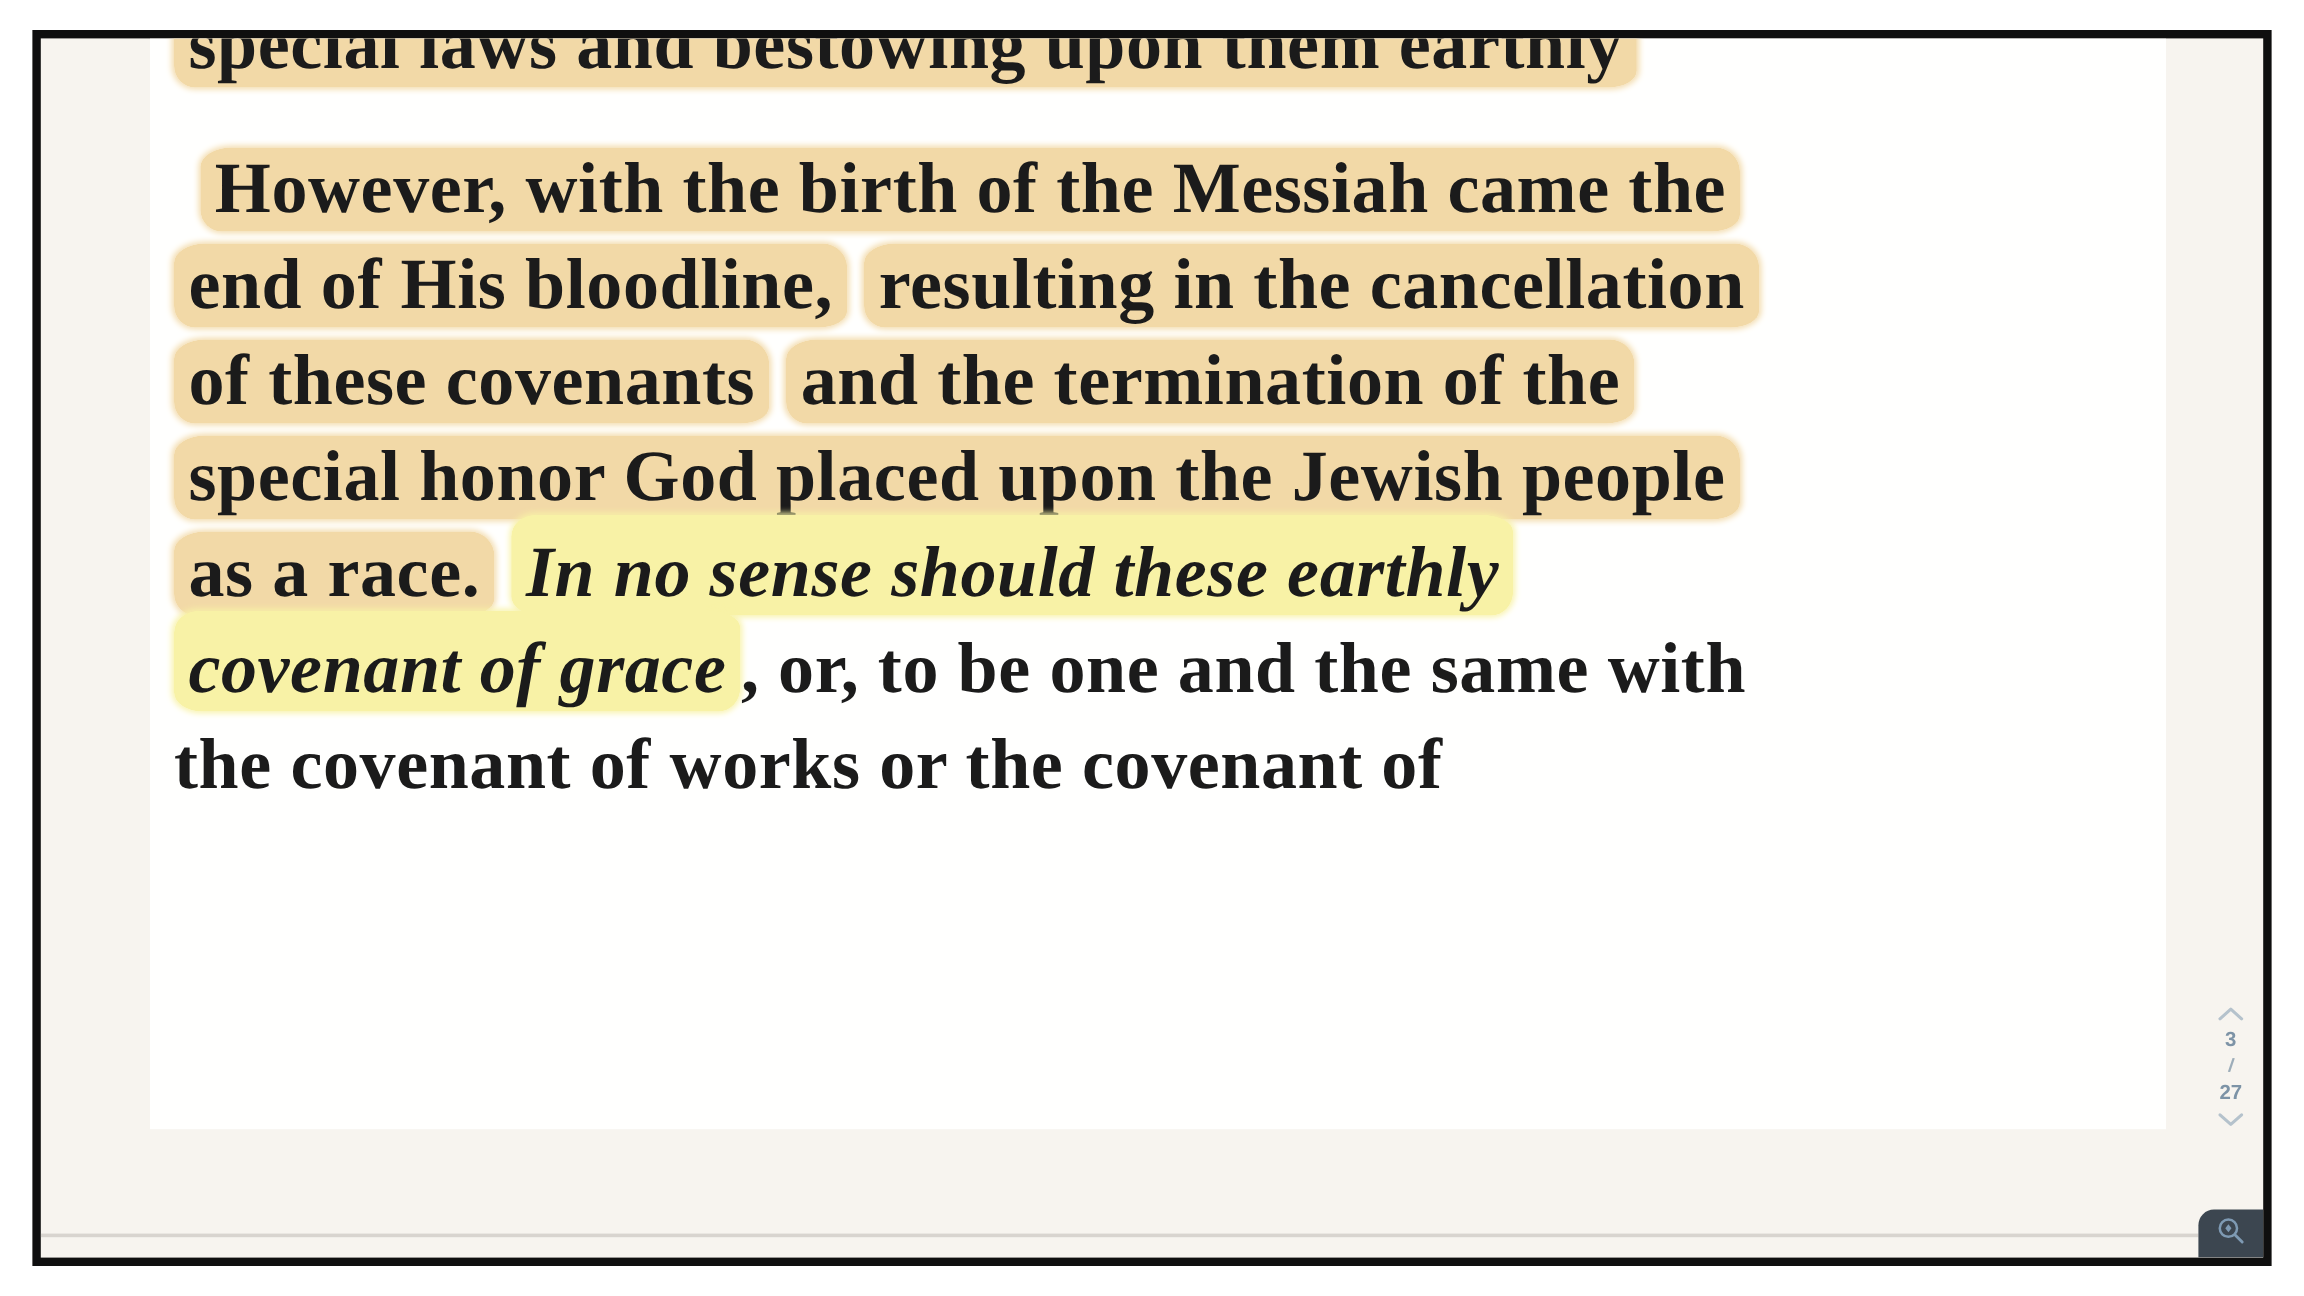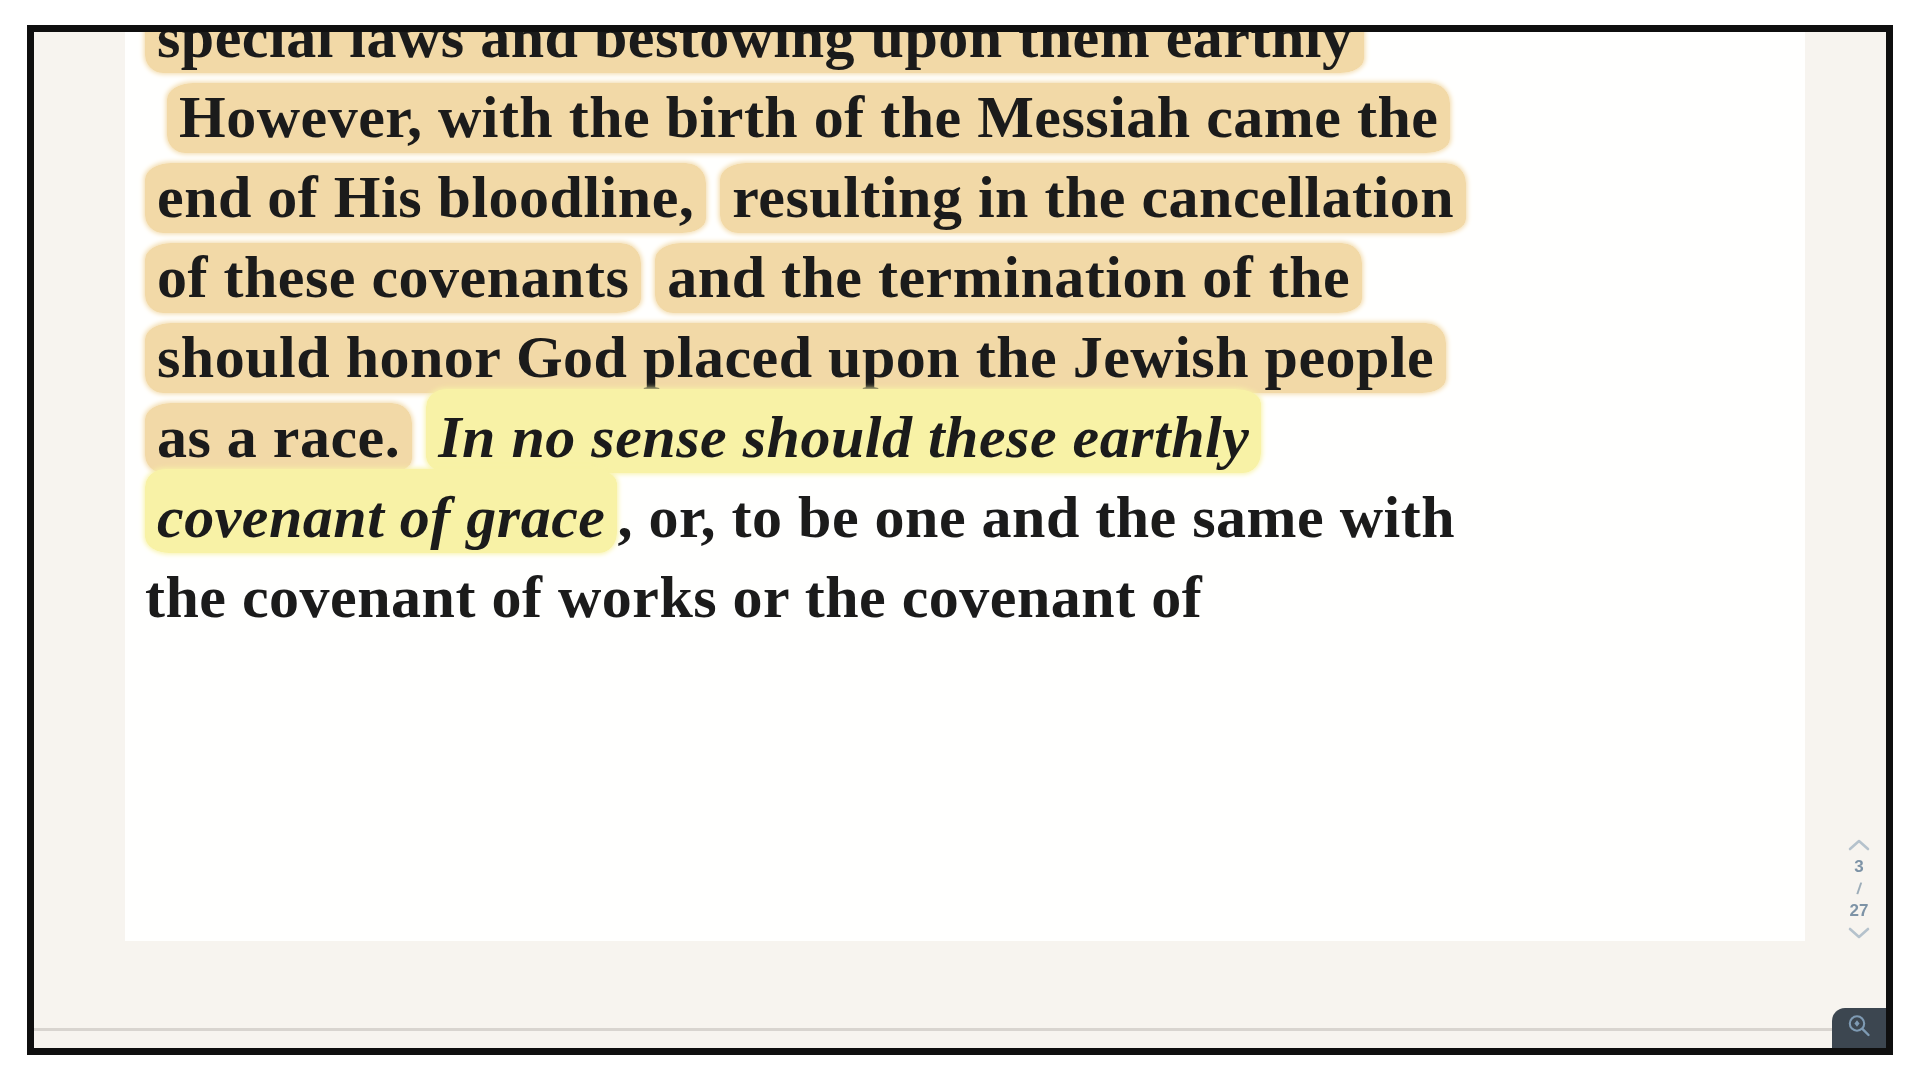--- a/index.html
+++ b/index.html
@@ -34,21 +34,21 @@
   .textblock {
     position: absolute;
     left: 111px; top: -35px;
     width: 1560px;
     color: var(--text, #1b1b1b);
     font-size: 60px;
     font-weight: bold;
     line-height: 80px;
     letter-spacing: 0.5px;
   }
-  .para2 { }
+  .para2 { margin-top: 40px; }
   .line { white-space: nowrap; }
   .line.indent { padding-left: 22px; }
 
   .seg { display: inline; }
   .seg.tan {
     background: var(--tan-highlight, #f2d9a7);
     box-shadow: 0 0 5px 1px var(--tan-highlight, #f2d9a7);
     padding: 1px 12px 3px;
     border-radius: 26px 20px 24px 18px / 16px 20px 14px 18px;
     text-align: center;
@@ -123,21 +123,21 @@
         <div class="line indent">
           <span class="seg tan">However, with the birth of the Messiah came the</span>
         </div>
         <div class="line">
           <span class="seg tan">end of His bloodline,</span><span class="seg tan gap">resulting in the cancellation</span>
         </div>
         <div class="line">
           <span class="seg tan">of these covenants</span><span class="seg tan gap">and the termination of the</span>
         </div>
         <div class="line">
-          <span class="seg tan">should honor God placed upon the Jewish people</span>
+          <span class="seg tan">special honor God placed upon the Jewish people</span>
         </div>
         <div class="line">
           <span class="seg tan">as a race.</span><span class="seg yellow gap">In no sense should these earthly</span>
         </div>
         <div class="line">
           <span class="seg yellow">covenant of grace</span><span class="seg plain">, or, to be one and the same with</span>
         </div>
         <div class="line">
           <span class="seg plain">the covenant of works or the covenant of</span>
         </div>

